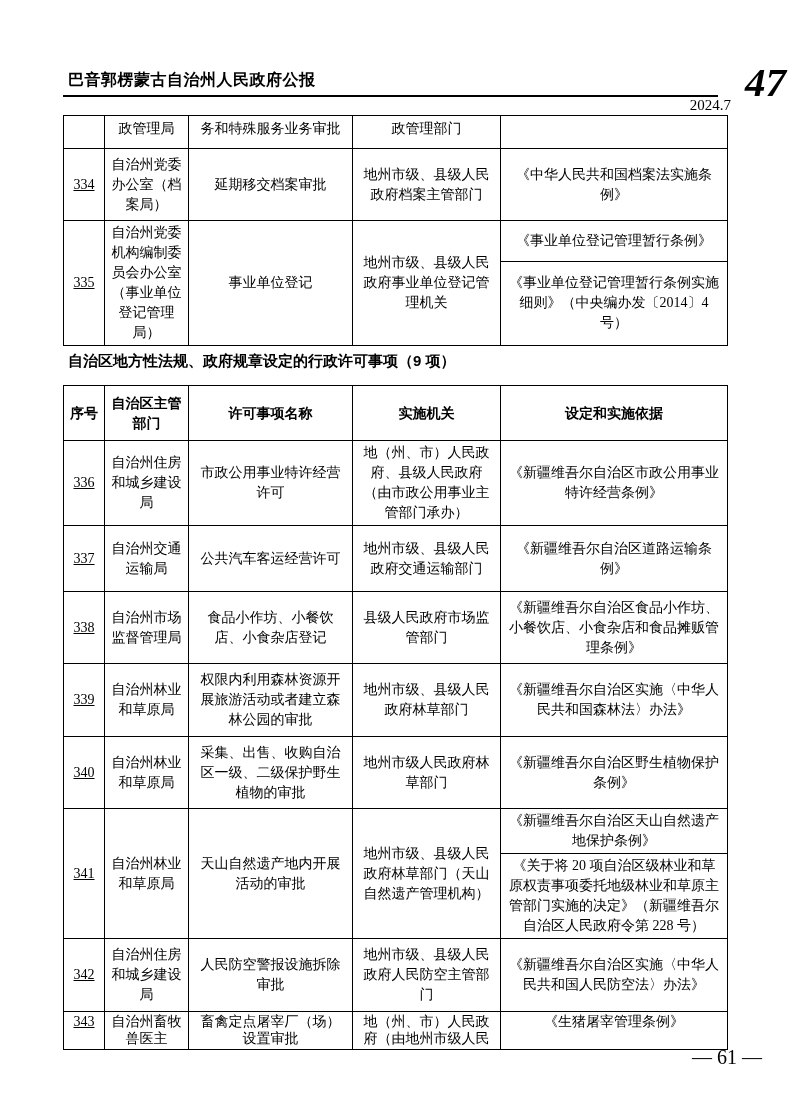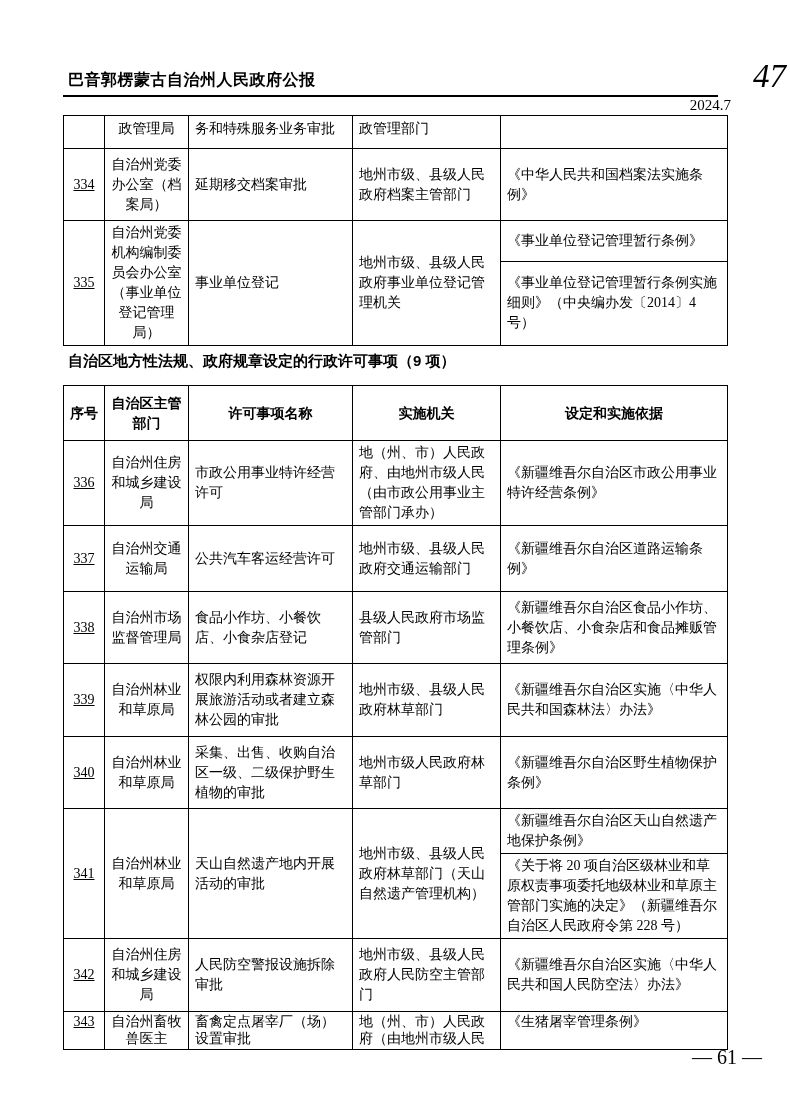--- a/index.html
+++ b/index.html
@@ -13,21 +13,21 @@
     position:absolute; left:68px; top:70px;
     font-family:"Liberation Sans", sans-serif;
     font-weight:bold; font-size:16px; letter-spacing:0.5px;
   }
   .issue-date {
     position:absolute; top:73px; right:103px;
     font-size:15px; font-family:"Liberation Serif", serif;margin-top:24px;
   }
   .issue-no {
     position:absolute; top:58px; right:48px;
-    font-size:33px; font-style:italic; font-weight:normal;
+    font-size:41px; font-style:italic; font-weight:bold;
     font-family:"Liberation Serif", serif;
   }
   .header-rule {
     position:absolute; left:63px; top:95px; width:655px; height:2px;
     background:#000;
   }
   table.grid {
     position:absolute; left:63px;
     border-collapse:collapse; table-layout:fixed; width:664px;
     background:#fff;
@@ -40,21 +40,21 @@
     word-break:break-all;
   }
   table.grid th {
     font-family:"Liberation Sans", sans-serif;
     font-weight:bold; text-align:center; font-size:14px;
   }
   .t1 { top:115px; }
   .t2 { top:385px; }
   .c-no   { text-align:center;text-decoration:underline; }
   .c-dept { text-align:center; padding-left:8px; padding-right:8px;font-family:Liberation Serif, serif; }
-  .c-name, .c-org, .c-basis { text-align:left; }
+  .c-name, .c-org, .c-basis { text-align:center; }
   tr.cont td { vertical-align:top; padding-top:3px; }
   tr.trunc td { vertical-align:top; line-height:17px; padding-top:1px; }
   td.dense { line-height:18px; }
   .section-title {
     position:absolute; left:68px; top:352px;
     font-family:"Liberation Sans", sans-serif;
     font-weight:bold; font-size:15px;
   }
   .footer-page {
     position:absolute; top:1046px; right:72px;
@@ -122,21 +122,21 @@
       <th>序号</th>
       <th>自治区主管部门</th>
       <th>许可事项名称</th>
       <th>实施机关</th>
       <th>设定和实施依据</th>
     </tr>
     <tr style="height:80px">
       <td class="c-no">336</td>
       <td class="c-dept">自治州住房和城乡建设局</td>
       <td class="c-name">市政公用事业特许经营许可</td>
-      <td class="c-org">地（州、市）人民政府、由地州市级人民（由市政公用事业主管部门承办）</td>
+      <td class="c-org">地（州、市）人民政府、县级人民政府（由市政公用事业主管部门承办）</td>
       <td class="c-basis">《新疆维吾尔自治区市政公用事业特许经营条例》</td>
     </tr>
     <tr style="height:66px">
       <td class="c-no">337</td>
       <td class="c-dept">自治州交通运输局</td>
       <td class="c-name">公共汽车客运经营许可</td>
       <td class="c-org">地州市级、县级人民政府交通运输部门</td>
       <td class="c-basis">《新疆维吾尔自治区道路运输条例》</td>
     </tr>
     <tr style="height:72px">

